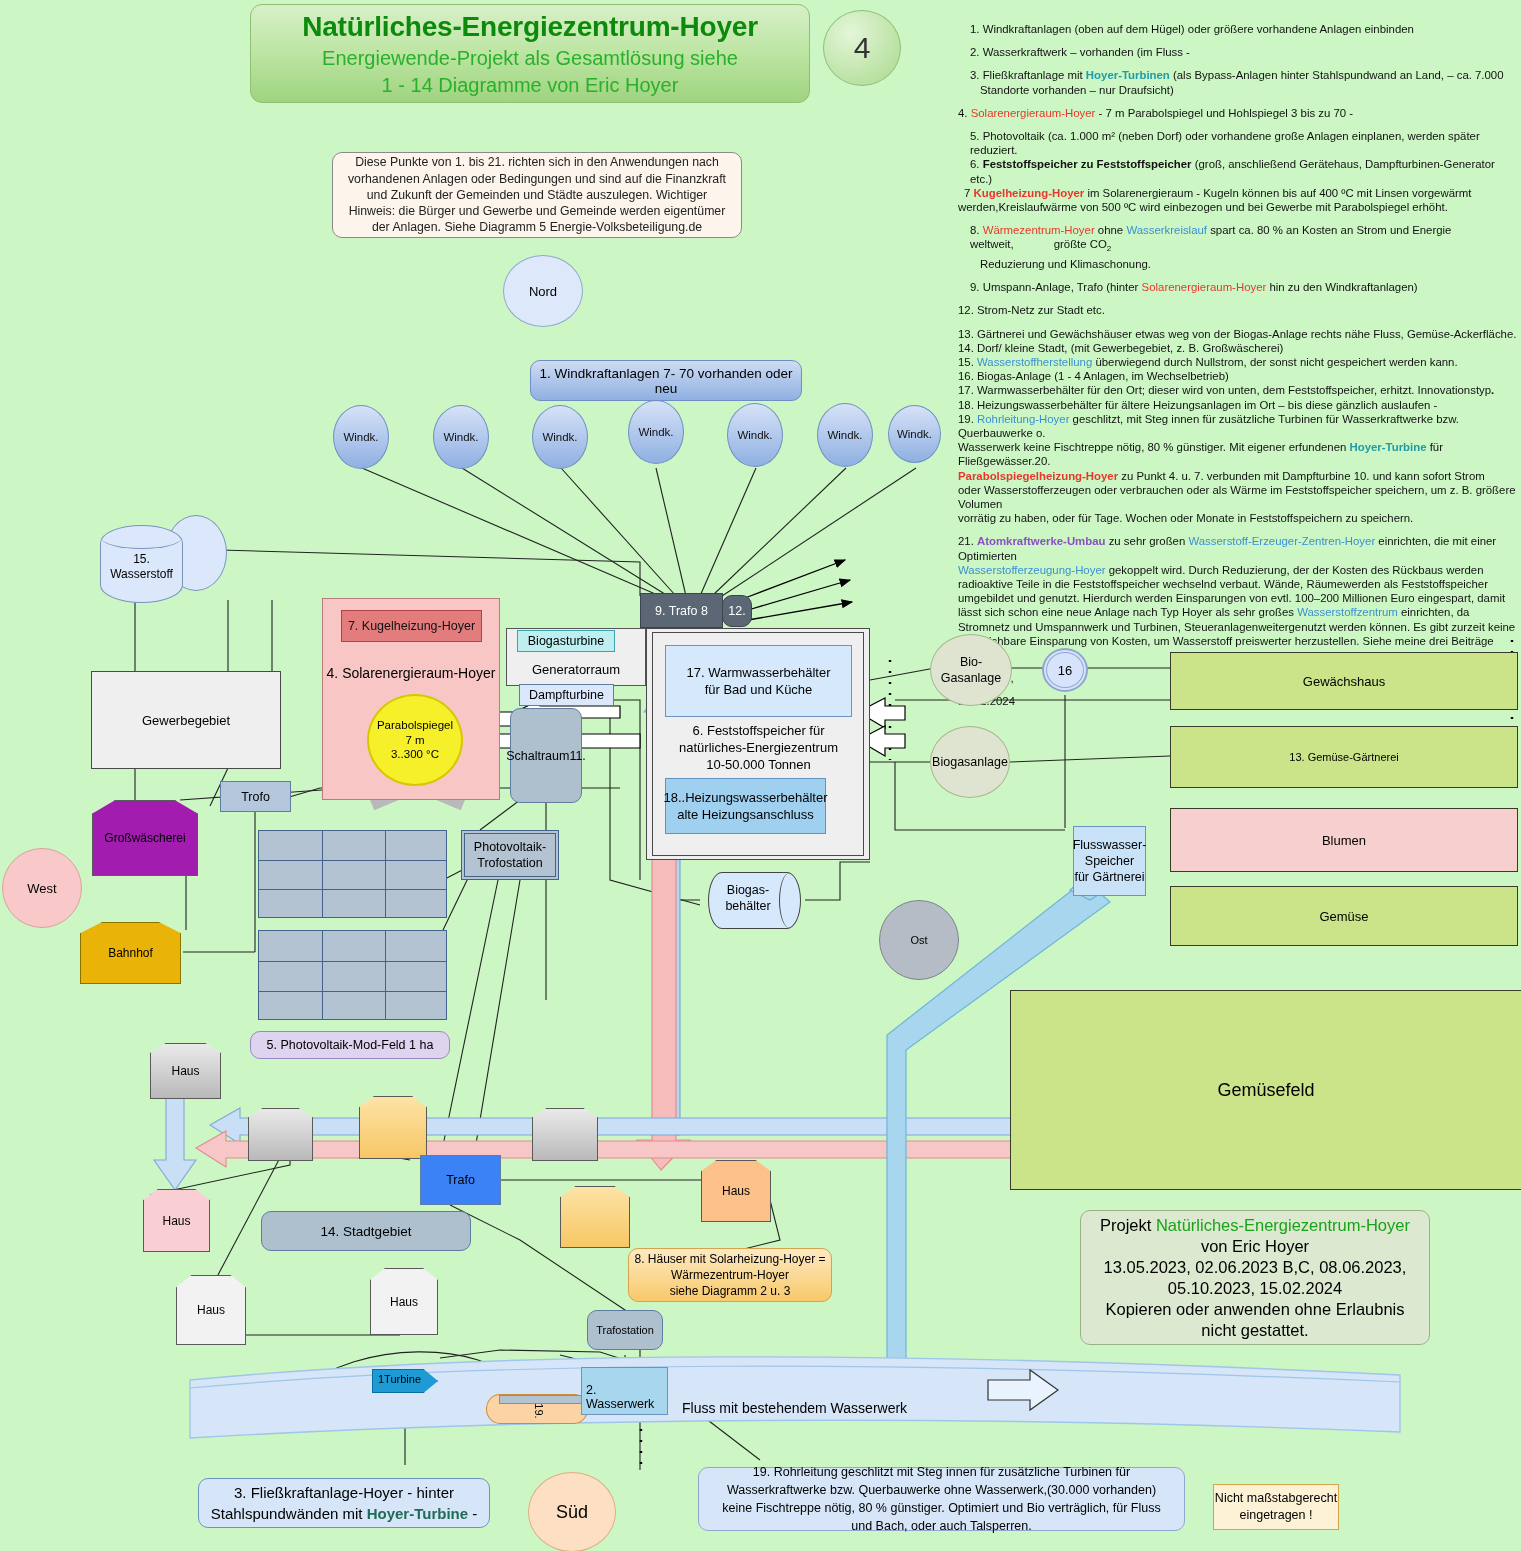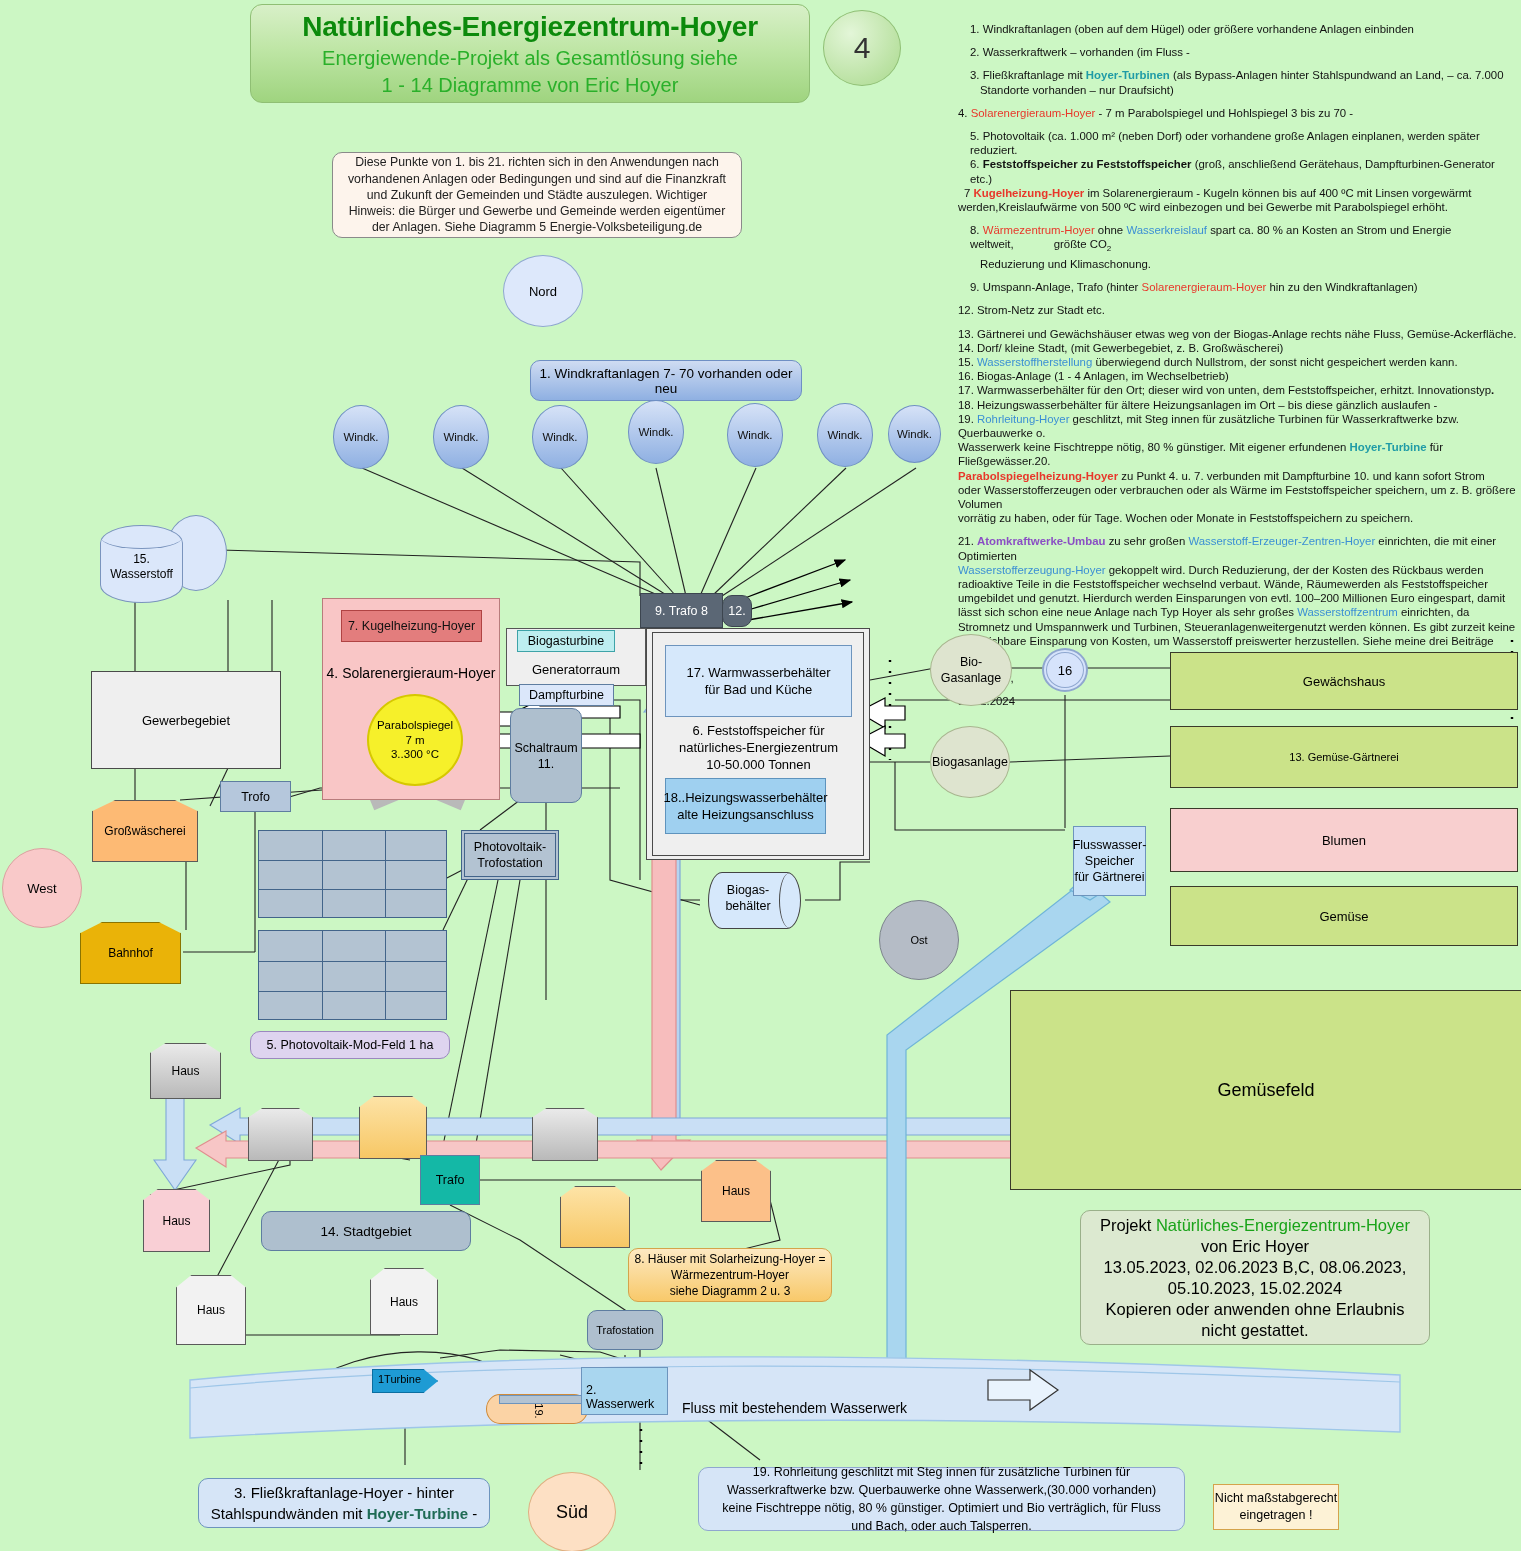--- a/index.html
+++ b/index.html
@@ -260,21 +260,21 @@
 <div class="abs" style="left:100px;top:525px;width:83px;height:78px;background:#dbe7fa;border:1px solid #7a94bd;border-radius:50%/18px;">
   <div style="position:absolute;left:0;top:0;width:100%;height:22px;border-bottom:1px solid #7a94bd;border-radius:50%;"></div>
   <div style="position:absolute;left:0;top:26px;width:100%;text-align:center;font-size:12px;line-height:15px;">
     <span>15. Wasserstoff</span>
   </div>
 </div>
 
 <div class="abs ctr" style="left:91px;top:671px;width:190px;height:98px;background:#efefef;border:1.3px solid #4a4a4a;font-size:13px;">
   <span>Gewerbegebiet</span>
 </div>
-<div class="abs ctr house" style="left:92px;top:800px;width:106px;height:62px;background:#fdba74;">
+<div class="abs ctr house" style="left:92px;top:800px;width:106px;height:76px;background:#a21caf;">
   <span>Großwäscherei</span>
 </div>
 <div class="abs ctr" style="left:220px;top:781px;width:71px;height:31px;background:#b5c7dc;border:1.2px solid #5e7da0;font-size:12.5px;">
   <span>Trofo</span>
 </div>
 <div class="abs ctr house" style="left:80px;top:922px;width:101px;height:62px;background:#eab308;border:1.6px solid #8a7400;">
   <span>Bahnhof</span>
 </div>
 
 <div class="abs" style="left:322px;top:598px;width:178px;height:202px;background:#f9c6c6;border:1.4px solid #b87c7c;"></div>
@@ -294,21 +294,21 @@
 <div class="abs ctr" style="left:517px;top:630px;width:98px;height:22px;background:#bdeef0;border:1.2px solid #3da3a8;font-size:12.5px;">
   <span>Biogasturbine</span>
 </div>
 <div class="abs" style="left:506px;top:662px;width:140px;text-align:center;font-size:13px;">
   <span>Generatorraum</span>
 </div>
 <div class="abs ctr" style="left:519px;top:684px;width:95px;height:22px;background:#dbe7fa;border:1.2px solid #5e7da0;font-size:12.5px;">
   <span>Dampfturbine</span>
 </div>
 
-<div class="abs ctr roundbox" style="left:510px;top:708px;width:72px;height:95px;background:#aebfce;border:1.3px solid #5e7da0;font-size:12.5px;line-height:16px;flex-direction:column;align-items:center;">
+<div class="abs ctr roundbox" style="left:510px;top:708px;width:72px;height:95px;background:#aebfce;border:1.3px solid #5e7da0;font-size:12.5px;line-height:16px;align-items:center;">
   <span>Schaltraum</span>
   <span>11.</span>
 </div>
 
 <div class="abs ctr" style="left:640px;top:593px;width:83px;height:35px;background:#5b6775;border:1.2px solid #3c454f;color:#fff;font-size:12.5px;">
   <span>9. Trafo 8</span>
 </div>
 <div class="abs ctr roundbox" style="left:722px;top:595px;width:30px;height:32px;background:#5b6775;border:1.2px solid #3c454f;color:#fff;font-size:12.5px;">
   <span>12.</span>
 </div>
@@ -402,21 +402,21 @@
 <div class="abs ctr house" style="left:176px;top:1275px;width:70px;height:70px;background:#f2f2f2;">
     <span>Haus</span>
   </div>
 <div class="abs ctr house" style="left:370px;top:1268px;width:68px;height:67px;background:#f2f2f2;">
     <span>Haus</span>
   </div>
 <div class="abs ctr house" style="left:701px;top:1160px;width:70px;height:62px;background:#fcc089;">
     <span>Haus</span>
   </div>
 
-<div class="abs ctr" style="left:420px;top:1155px;width:60px;height:50px;background:#14b8a6;border:1.2px solid #5e7da0;font-size:12.5px;text-align:center;">
+<div class="abs ctr" style="left:420px;top:1155px;width:81px;height:50px;background:#3b82f6;border:1.2px solid #5e7da0;font-size:12.5px;text-align:center;">
   <span>Trafo</span>
 </div>
 <div class="abs ctr roundbox" style="left:261px;top:1211px;width:210px;height:40px;background:#aebfce;border:1.1px solid #5e7da0;font-size:13.5px;">
   <span>14. Stadtgebiet</span>
 </div>
 <div class="abs ctr roundbox" style="left:587px;top:1310px;width:76px;height:40px;background:#aebfce;border:1.2px solid #5e7da0;font-size:11px;">
   <span>Trafostation</span>
 </div>
 
 <div class="abs ctr roundbox" style="left:628px;top:1248px;width:204px;height:54px;background:linear-gradient(to bottom,#fde9c2,#f8c96a);border:1.1px solid #d4a34b;font-size:12px;line-height:16px;flex-direction:column;">

